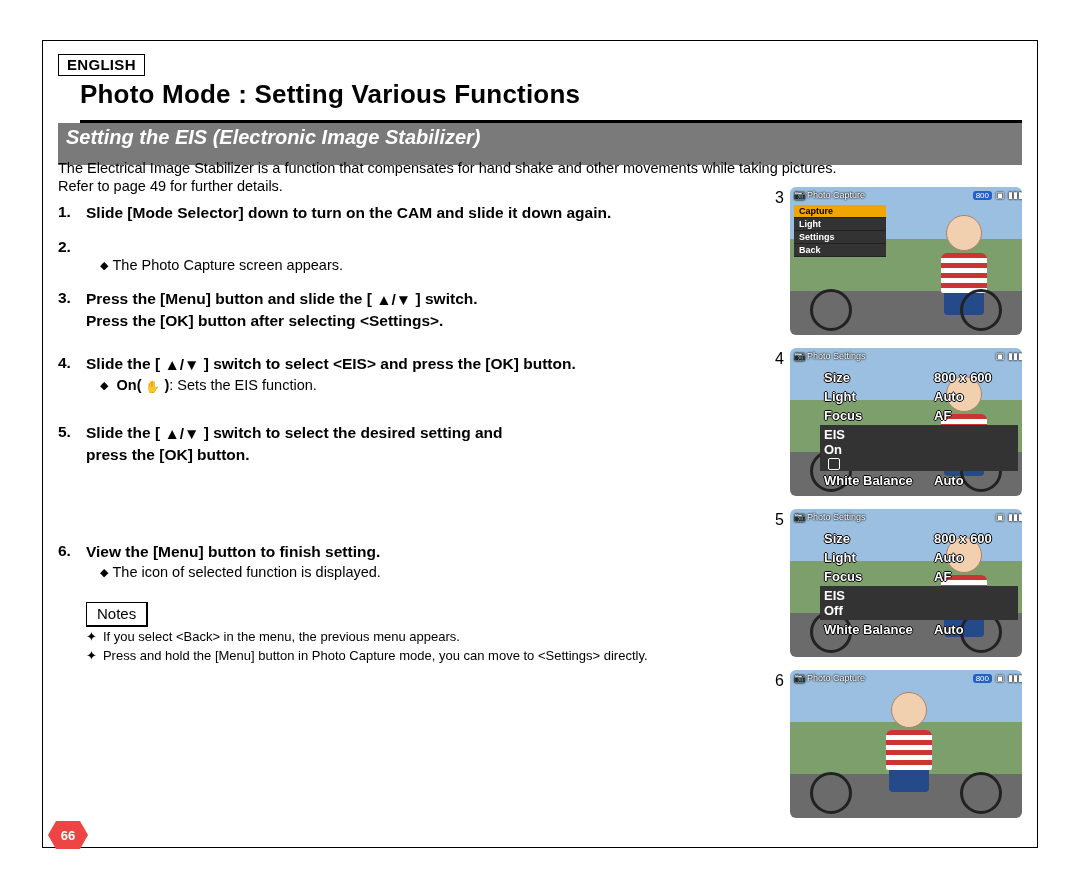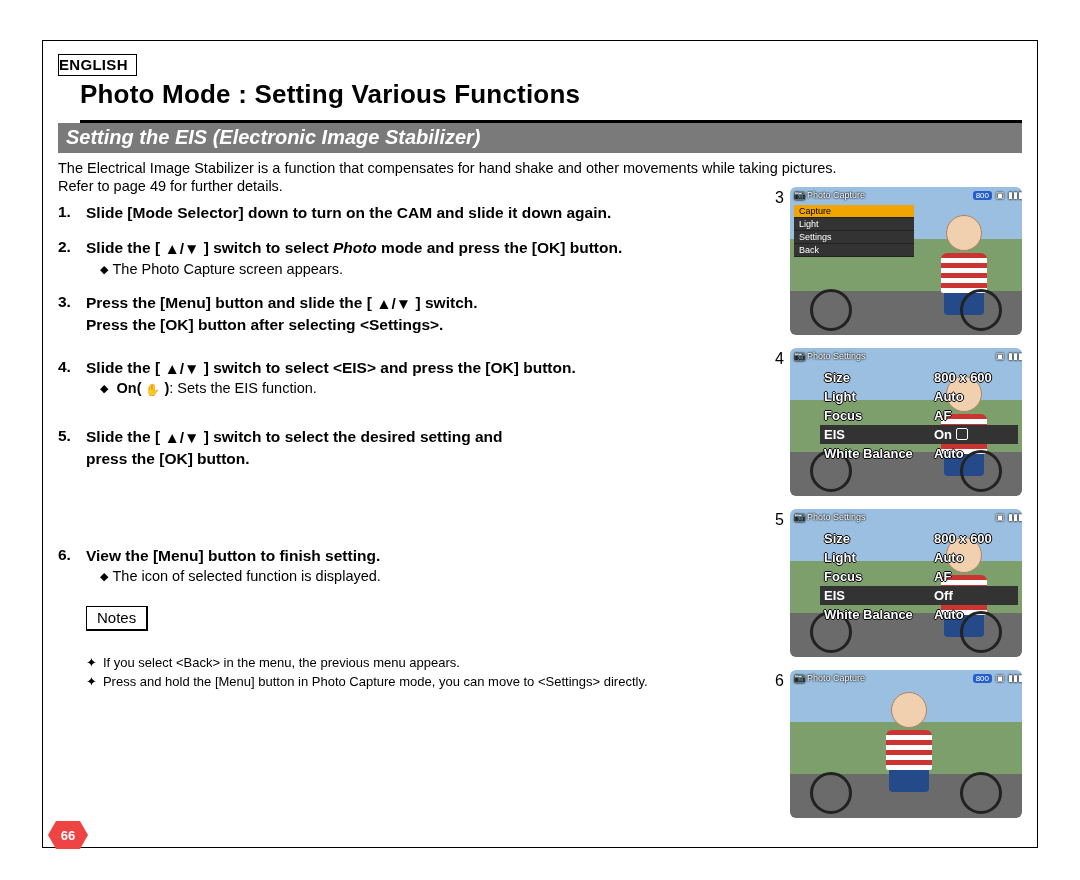--- a/index.html
+++ b/index.html
@@ -20,21 +20,21 @@
     border: 1.5px solid #000;
     height: 808px;
     position: relative;
     box-sizing: border-box;
   }
   .lang-badge {
     position: absolute;
     top: 13px;
     left: 15px;
     border: 1.5px solid #000;
-    padding: 1px 8px 2px 0;
+    padding: 1px 8px 2px 8px;
     font-weight: bold;
     font-size: 15px;
     letter-spacing: 0.3px;
   }
   .title {
     position: absolute;
     top: 38px;
     left: 15px;
     right: 15px;
     font-size: 26px;
@@ -47,21 +47,21 @@
   .subtitle-bar {
     position: absolute;
     top: 82px;
     left: 15px;
     right: 15px;
     background: #7a7a7a;
     color: #fff;
     font-size: 20px;
     font-weight: bold;
     font-style: italic;
-    padding: 3px 8px 4px 8px;
+    padding: 3px 8px 16px 8px;
   }
   .intro {
     position: absolute;
     top: 118px;
     left: 15px;
     right: 15px;
     font-size: 14.5px;
     line-height: 1.25;
   }
   .content {
@@ -110,21 +110,21 @@
     border-right-width: 2.5px;
     border-bottom-width: 2.5px;
     padding: 2px 10px 3px 10px;
     font-size: 15px;
     display: inline-block;
     margin-top: 6px;
     margin-left: 28px;
   }
   .notes-list {
     margin-left: 28px;
-    margin-top: 22px;
+    margin-top: 0;
     font-size: 13px;
     line-height: 1.5;
   }
   .notes-list .nitem::before {
     content: "\2726";
     margin-right: 6px;
   }
   .page-num {
     position: absolute;
     left: 5px;
@@ -185,23 +185,23 @@
     padding: 0 3px;
     font-size: 8px;
     text-shadow: none;
   }
   .ico {
     display:inline-block; width:10px; text-align:center;
   }
   .menu3 {
     position: absolute;
     top: 18px; left: 4px;
-    width: 120px;
+    width: 92px;
     font-size: 9px;
-    font-weight: normal;
+    font-weight: bold;
   }
   .menu3 .mi {
     background: #333;
     color: #fff;
     padding: 1px 5px;
     border-bottom: 1px solid #222;
   }
   .menu3 .mi.sel {
     background: #f0a500;
     color: #000;
@@ -215,20 +215,21 @@
     text-shadow: -1px 0 #000, 1px 0 #000, 0 -1px #000, 0 1px #000;
     margin-left: 26px;
   }
   .settings-menu .row {
     display: flex;
     padding: 2px 4px;
   }
   .settings-menu .row.sel {
     background: #333;
     text-shadow: none;
+    flex-direction: column;
   }
   .settings-menu .row .lbl { width: 110px; }
   .hand-ico {
     display:inline-block;
     width:10px; height:10px;
     border:1px solid #fff;
     border-radius:2px;
     margin-left:4px;
     position: relative;
     top:1px;
@@ -294,23 +295,20 @@
         <div class="step-row">
           <div class="step-num">1.</div>
           <div class="step-bold">Slide [Mode Selector] down to turn on the CAM and slide it down again.</div>
         </div>
       </div>
 
       
       <div class="step">
         <div class="step-row">
           <div class="step-num">2.</div>
-          <div class="step-bold">
-            <span>Slide the [ </span><span class="tri">▲/▼</span><span> ] switch to select </span><span class="italic">Photo</span><span> mode and press the [OK] button.</span>
-          </div>
         </div>
         <div class="step-sub diamond">The Photo Capture screen appears.</div>
       </div>
 
       
       <div class="step">
         <div class="step-row">
           <div class="step-num">3.</div>
           <div class="step-bold">
             <span>Press the [Menu] button and slide the [ </span><span class="tri">▲/▼</span><span> ] switch.</span><br>

